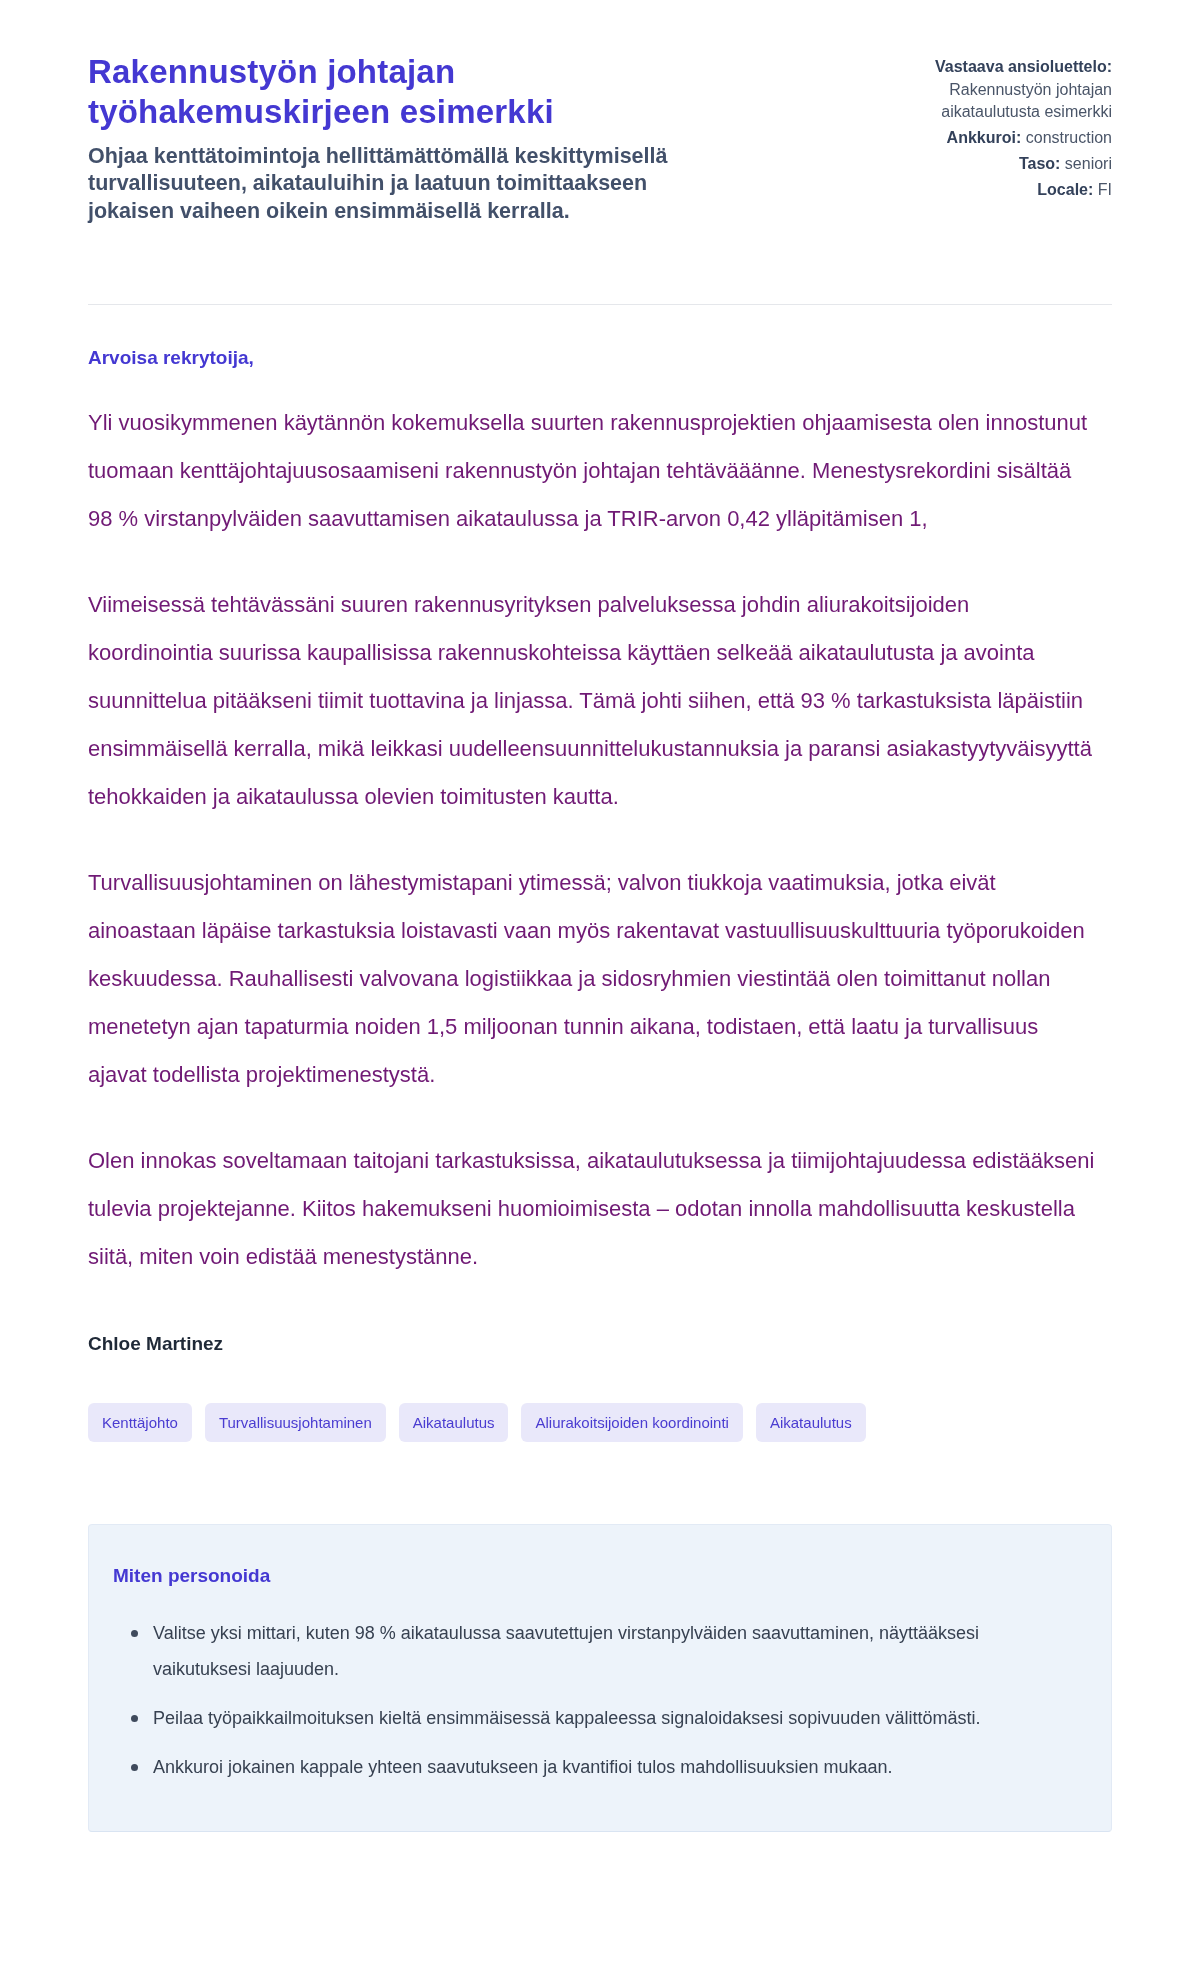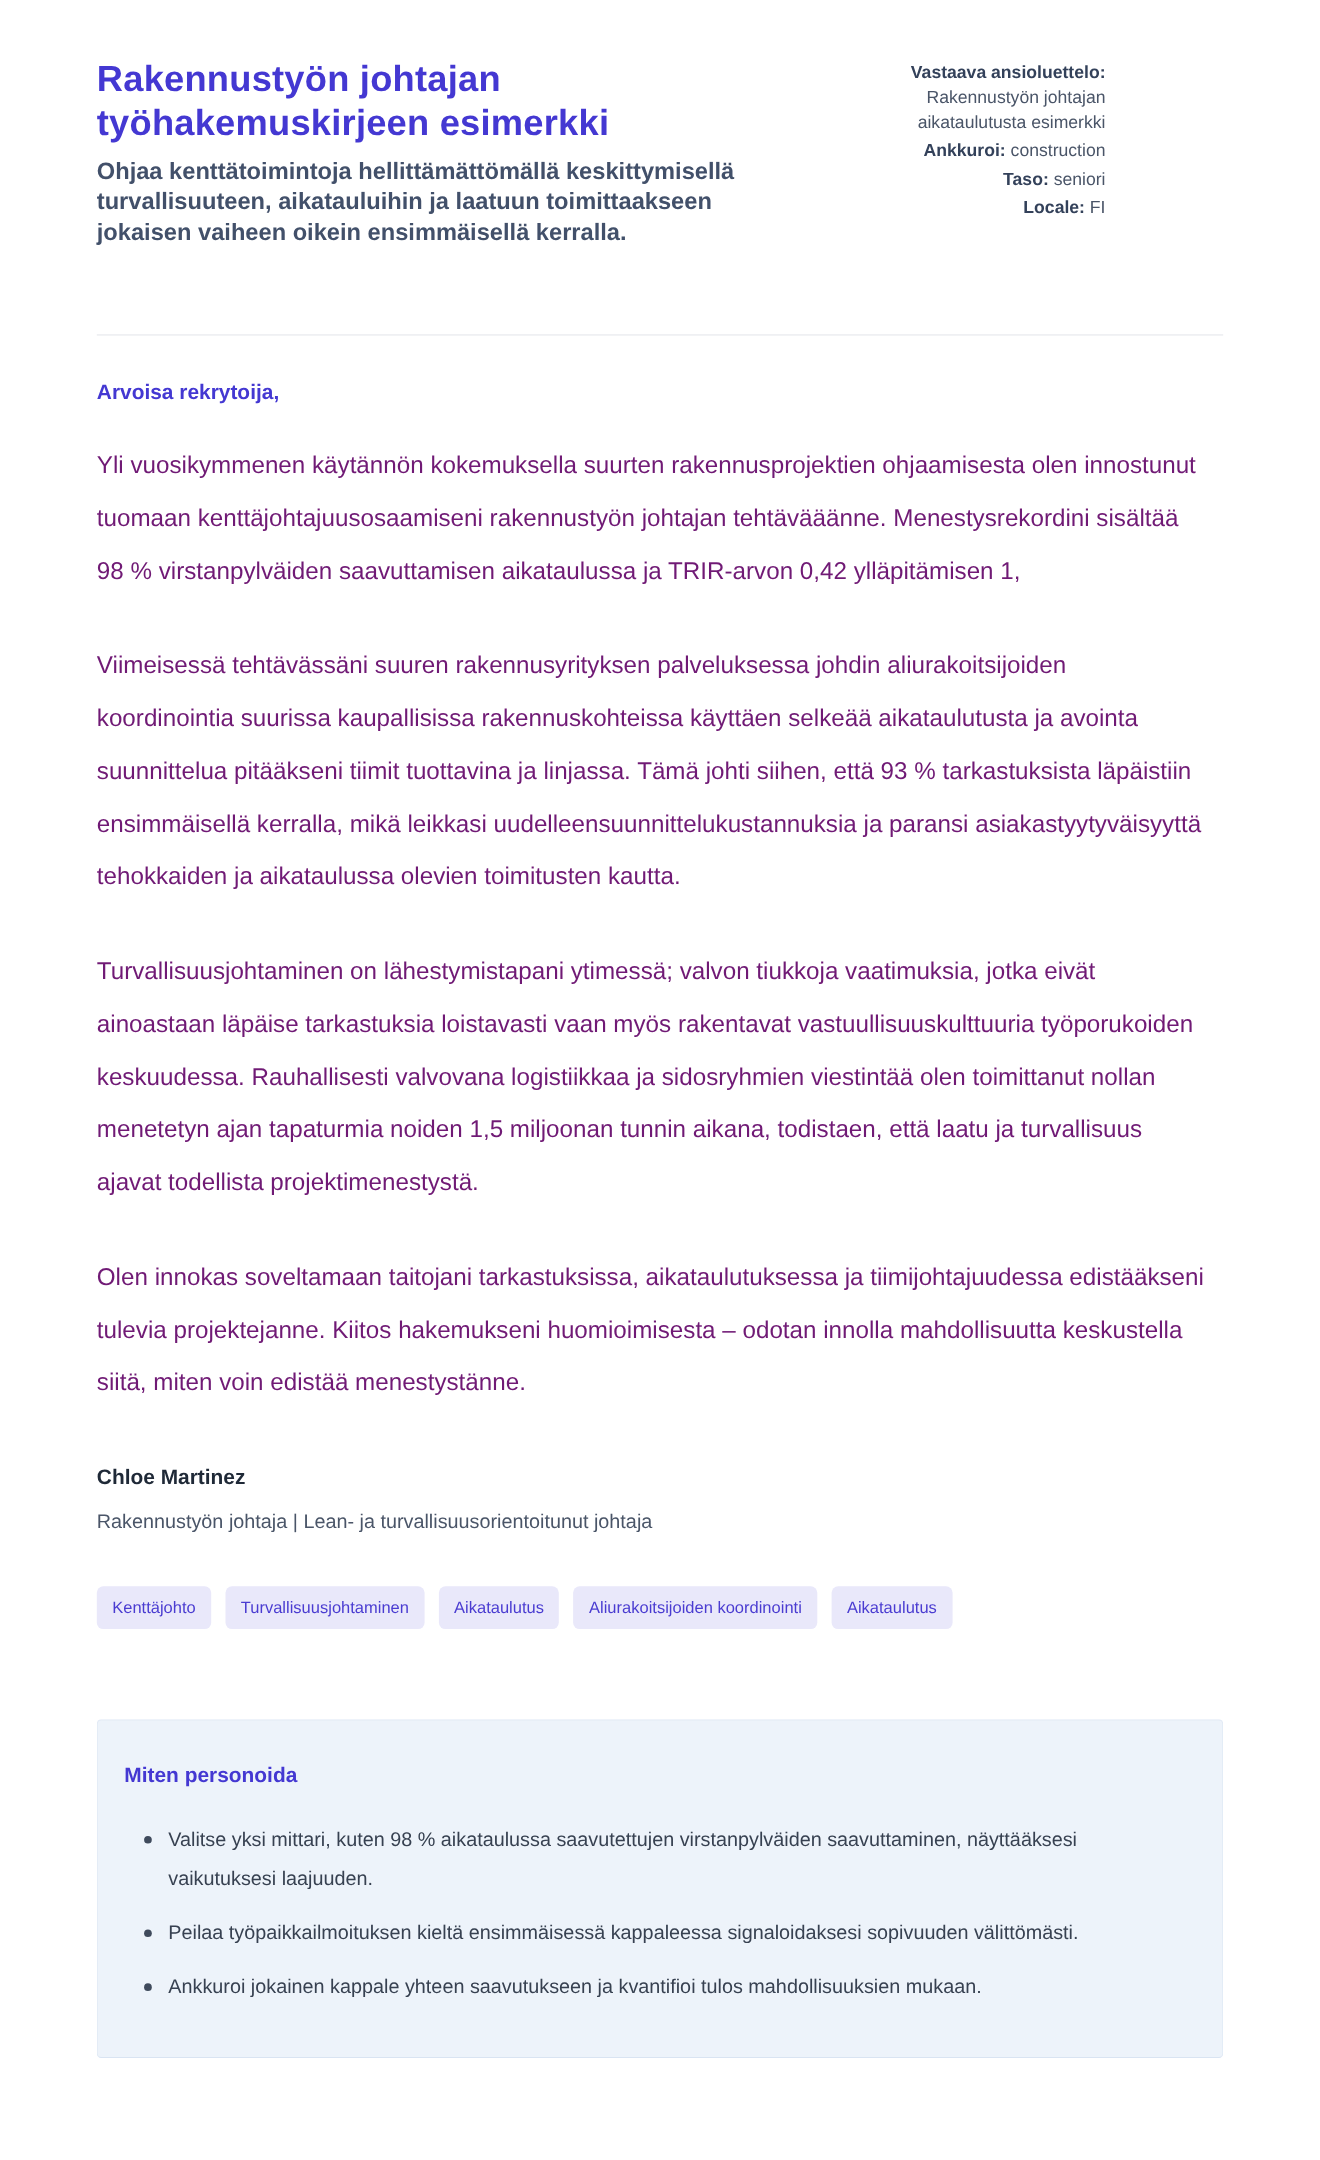--- a/index.html
+++ b/index.html
@@ -7,21 +7,21 @@
   body {
     width: 1200px;
     height: 1964px;
     font-family: "Liberation Sans", "DejaVu Sans", sans-serif;
     color: #374151;
     overflow: hidden;
   }
   .page { padding: 52px 88px 0 88px; width: 1200px; }
 
   
-  .doc-header { display: flex; justify-content: flex-start; gap: 72px; }
+  .doc-header { display: flex; justify-content: space-between; gap: 72px; }
   .header-left { max-width: 640px; }
   h1.title {
     color: #4438d2;
     font-size: 33px;
     line-height: 1.22;
     font-weight: 700;
     margin-bottom: 10px;
     letter-spacing: 0.2px;
   }
   .subtitle {
@@ -157,21 +157,20 @@
 
   <hr class="divider">
 
   <main class="letter">
     <p class="greeting">Arvoisa rekrytoija,</p>
     <p class="para">Yli vuosikymmenen käytännön kokemuksella suurten rakennusprojektien ohjaamisesta olen innostunut tuomaan kenttäjohtajuusosaamiseni rakennustyön johtajan tehtävääänne. Menestysrekordini sisältää 98 % virstanpylväiden saavuttamisen aikataulussa ja TRIR-arvon 0,42 ylläpitämisen 1,</p>
     <p class="para">Viimeisessä tehtävässäni suuren rakennusyrityksen palveluksessa johdin aliurakoitsijoiden koordinointia suurissa kaupallisissa rakennuskohteissa käyttäen selkeää aikataulutusta ja avointa suunnittelua pitääkseni tiimit tuottavina ja linjassa. Tämä johti siihen, että 93 % tarkastuksista läpäistiin ensimmäisellä kerralla, mikä leikkasi uudelleensuunnittelukustannuksia ja paransi asiakastyytyväisyyttä tehokkaiden ja aikataulussa olevien toimitusten kautta.</p>
     <p class="para">Turvallisuusjohtaminen on lähestymistapani ytimessä; valvon tiukkoja vaatimuksia, jotka eivät ainoastaan läpäise tarkastuksia loistavasti vaan myös rakentavat vastuullisuuskulttuuria työporukoiden keskuudessa. Rauhallisesti valvovana logistiikkaa ja sidosryhmien viestintää olen toimittanut nollan menetetyn ajan tapaturmia noiden 1,5 miljoonan tunnin aikana, todistaen, että laatu ja turvallisuus ajavat todellista projektimenestystä.</p>
     <p class="para">Olen innokas soveltamaan taitojani tarkastuksissa, aikataulutuksessa ja tiimijohtajuudessa edistääkseni tulevia projektejanne. Kiitos hakemukseni huomioimisesta – odotan innolla mahdollisuutta keskustella siitä, miten voin edistää menestystänne.</p>
     <p class="sig-name">Chloe Martinez</p>
-    <p class="sig-title">Rakennustyön johtaja | Lean- ja turvallisuusorientoitunut johtaja</p>
   </main>
 
   <div class="tags">
     <span class="chip">Kenttäjohto</span>
     <span class="chip">Turvallisuusjohtaminen</span>
     <span class="chip">Aikataulutus</span>
     <span class="chip">Aliurakoitsijoiden koordinointi</span>
     <span class="chip">Aikataulutus</span>
   </div>
 

